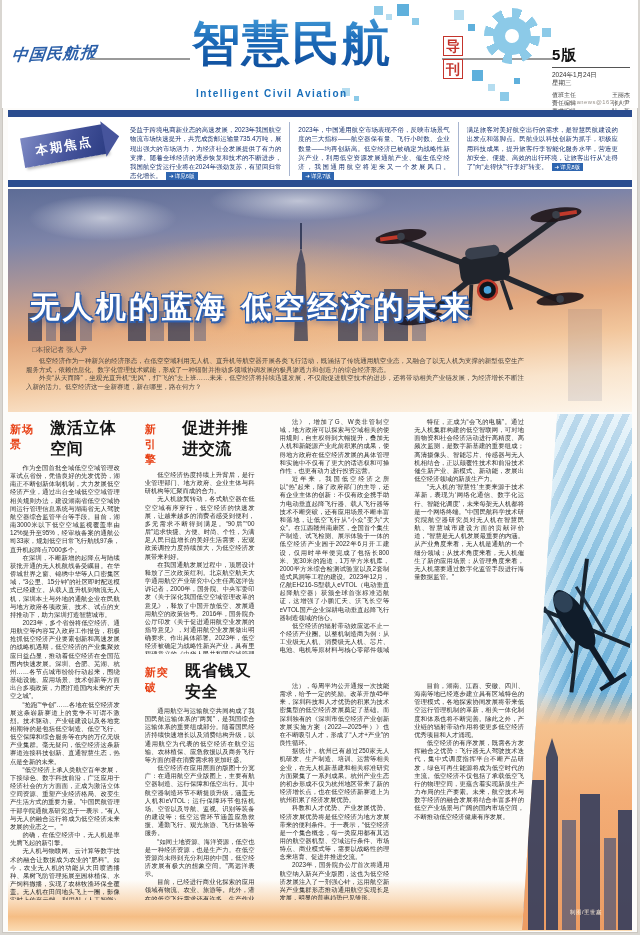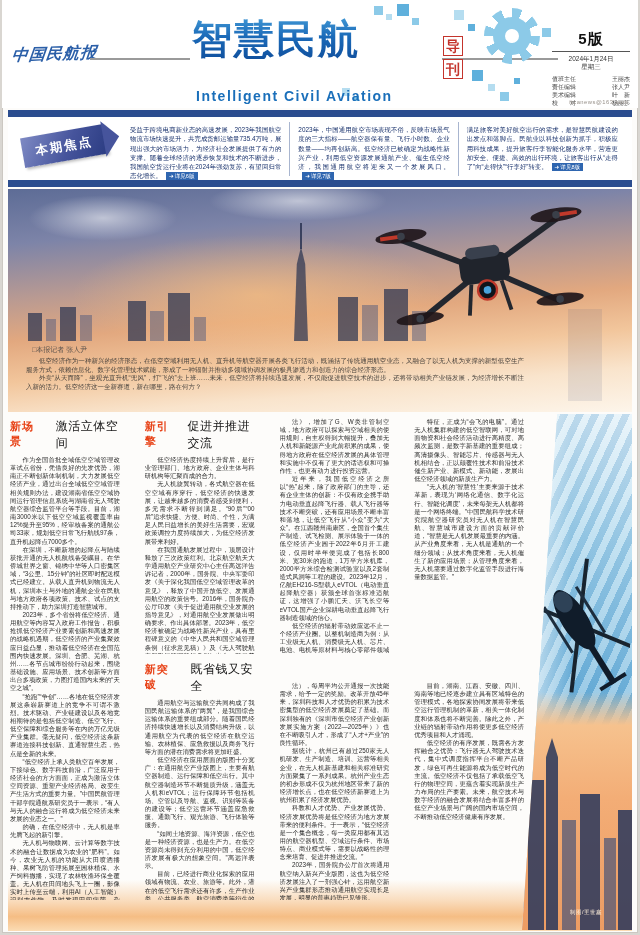--- a/index.html
+++ b/index.html
@@ -5,29 +5,29 @@
   html,body{margin:0;padding:0;}
   body{width:640px;height:935px;background:#d9d6d1;font-family:"Liberation Sans","DejaVu Sans",sans-serif;position:relative;overflow:hidden;}
   .page{position:absolute;left:2px;top:0;width:636px;height:933px;background:#fdfcfa;box-shadow:0 0 0 1px #ccc8c2 inset;}
 
   
   .masthead{position:absolute;left:0;top:0;width:100%;height:108px;background:#fff;}
   .logo{position:absolute;left:10px;top:44px;font-family:"DejaVu Serif",serif;font-style:italic;font-weight:bold;font-size:16px;color:#2b5fa8;transform:skewX(-8deg) rotate(-2deg);letter-spacing:1px;}
   .h-rule{position:absolute;height:1.5px;background:#9a9a9a;top:58px;}
   .rule-l{left:88px;width:100px;}
   .rule-r{left:440px;width:116px;}
-  .m-title{position:absolute;left:190px;top:12px;font-size:40px;font-weight:900;letter-spacing:2px;background:linear-gradient(180deg,#4aa3dc 0%,#1b6ab8 45%,#0d4896 100%);-webkit-background-clip:text;background-clip:text;color:transparent;font-family:"DejaVu Sans",sans-serif;}
-  .m-sub{position:absolute;left:194px;top:88px;font-size:14px;font-weight:bold;color:#1a6fba;letter-spacing:1.5px;}
+  .m-title{position:absolute;left:190px;top:12px;font-size:48px;font-weight:900;letter-spacing:2px;background:linear-gradient(180deg,#4aa3dc 0%,#1b6ab8 45%,#0d4896 100%);-webkit-background-clip:text;background-clip:text;color:transparent;font-family:"DejaVu Sans",sans-serif;}
+  .m-sub{position:absolute;left:194px;top:88px;font-size:10px;font-weight:bold;color:#1a6fba;letter-spacing:1.5px;}
   .daokan{position:absolute;left:441px;top:36px;width:20px;font-size:14px;line-height:1;font-weight:900;color:#c4342c;}
   .daokan span{display:block;background:rgba(255,255,255,.85);border:1.5px solid #c4342c;padding:2px 2px;margin-bottom:3px;text-align:center;}
   .gear{position:absolute;left:482px;top:8px;width:56px;height:56px;border-radius:50%;background:repeating-conic-gradient(#8ccae8 0deg 22deg,rgba(0,0,0,0) 22deg 45deg);}
   .gear::after{content:"";position:absolute;inset:9px;border-radius:50%;background:#8ccae8;}
   .gear::before{content:"";position:absolute;inset:21px;border-radius:50%;background:#fff;z-index:2;}
   .sq{position:absolute;}
-  .pageinfo{position:absolute;right:8px;top:30px;width:78px;text-align:center;}
+  .pageinfo{position:absolute;right:8px;top:46px;width:78px;text-align:left;}
   .pagenum{font-size:15px;font-weight:900;color:#111;letter-spacing:1px;}
   .pageinfo hr{border:none;border-top:1.5px solid #555;margin:2px 0 3px 0;}
   .pdate{font-size:6.5px;color:#333;line-height:8px;}
   .staff{margin-top:4px;}
   .staff .row{display:flex;justify-content:space-between;font-size:6px;color:#444;line-height:8px;}
   .email{position:absolute;right:10px;top:99px;font-size:5.8px;color:#979089;letter-spacing:.5px;}
 
   
   .bar{position:absolute;left:6px;right:6px;height:7px;background:#2b4d8f;}
   .bar1{top:110px;} .bar2{top:180px;}
@@ -52,21 +52,21 @@
   .byline{position:absolute;left:24px;top:156px;font-size:7px;color:#5a524c;}
   .intro{position:absolute;left:18px;top:168px;width:498px;}
   .intro p{margin:0;font-size:6.5px;line-height:8.6px;color:#4a443e;text-align:justify;text-indent:2em;}
   .drone{position:absolute;left:372px;top:8px;transform:rotate(-8deg);}
 
   
   .bodywrap{position:absolute;left:8px;top:418px;width:514px;height:482px;display:flex;gap:25px;z-index:2;}
   .col{flex:1;overflow:hidden;}
   .sec-head{display:flex;align-items:baseline;margin:0 0 4px 0;}
   .sec-label{color:#e84318;font-size:11px;font-weight:900;letter-spacing:1px;}
-  .sec-title{color:#141414;font-size:12px;font-weight:400;margin-left:15px;letter-spacing:.5px;}
+  .sec-title{color:#141414;font-size:16px;font-weight:700;margin-left:15px;letter-spacing:.5px;}
   .bp{margin:0;font-size:6.3px;line-height:8.15px;color:#2b2b2b;text-align:justify;text-indent:2em;}
   .blk-upper{height:236px;overflow:hidden;}
   .blk-upper.align{margin-bottom:28px;}
   .sec2head{margin-top:7px;margin-bottom:4px;}
   .blk-lower{overflow:hidden;}
 
   
   .panel{position:absolute;right:6px;top:414px;width:110px;height:516px;z-index:3;clip-path:polygon(32% 0,100% 0,100% 100%,0 100%);background:linear-gradient(200deg,#e2f1f9 0%,#a8d5ec 25%,#6fb4dc 55%,#8ec9e6 100%);}
   .panel .stripes{position:absolute;inset:0;background:repeating-linear-gradient(115deg,rgba(255,255,255,.30) 0 7px,rgba(30,110,175,.16) 7px 14px);}
   .panel .sheen{position:absolute;inset:0;background:linear-gradient(90deg,rgba(255,255,255,.75) 0%,rgba(255,255,255,0) 45%);}
@@ -192,20 +192,21 @@
       <circle cx="36" cy="114" r="4" fill="#3a3f49"></circle>
       <circle cx="184" cy="114" r="4" fill="#3a3f49"></circle>
       <rect x="84" y="56" width="52" height="30" rx="9" fill="#20242c"></rect>
       <rect x="92" y="48" width="36" height="12" rx="6" fill="#39404d"></rect>
       <circle cx="110" cy="94" r="10" fill="#11141a" stroke="#c0392b" stroke-width="2.5"></circle>
       <circle cx="110" cy="94" r="4" fill="#4aa3dc"></circle>
       <line x1="94" y1="86" x2="88" y2="118" stroke="#23272f" stroke-width="4"></line>
       <line x1="126" y1="86" x2="132" y2="118" stroke="#23272f" stroke-width="4"></line>
     </svg>
 
+    <h2 class="headline">无人机的蓝海 低空经济的未来</h2>
     <div class="byline">□本报记者 张人尹</div>
     <div class="intro">
       <p>低空经济作为一种新兴的经济形态，在低空空域利用无人机、直升机等航空器开展各类飞行活动，既涵括了传统通用航空业态，又融合了以无人机为支撑的新型低空生产服务方式，依赖信息化、数字化管理技术赋能，形成了一种辐射并推动多领域协调发展的极具渗透力和创造力的综合经济形态。</p>
       <p>外卖“从天而降”，坐观光直升机“兜风”，打“飞的”去上班……未来，低空经济将持续迅速发展，不仅能促进航空技术的进步，还将带动相关产业链发展，为经济增长不断注入新的活力。低空经济这一全新赛道，新在哪里，路在何方？</p>
     </div>
   </section>
 
   <div class="bodywrap">
 
     <div class="col">

